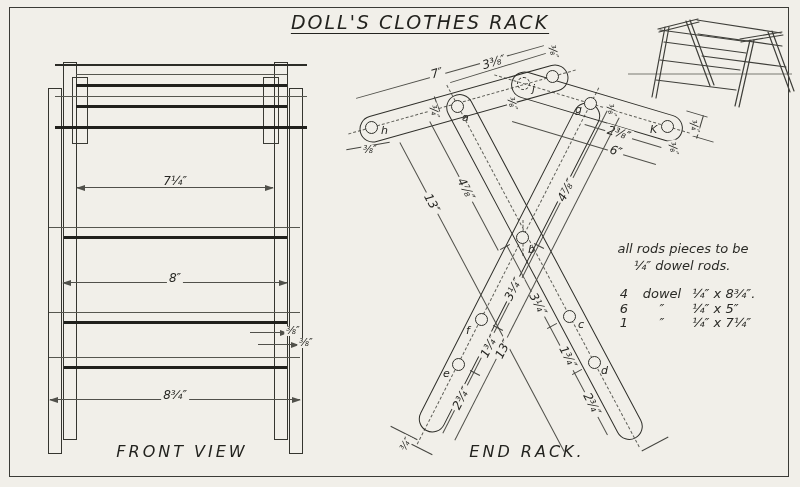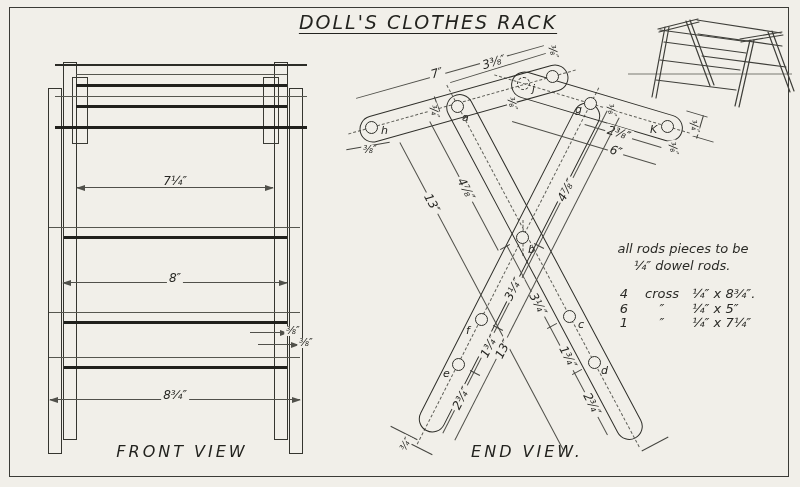--- a/index.html
+++ b/index.html
@@ -36,21 +36,21 @@
   .noterow .it{width:60px;text-align:center;}
   .noterow .sz{flex:1;text-align:left;}
 </style>
 </head>
 <body>
 
 <div id="canvas">
 
   <div class="frame" style="left:9px;top:7px;width:778px;height:468px;"></div>
 
-  <div class="title" style="left:290px;top:11px;width:260px;margin-left:8px;">DOLL'S CLOTHES RACK</div>
+  <div class="title" style="left:290px;top:11px;width:260px;">DOLL'S CLOTHES RACK</div>
 
   <div>
     <div class="post" style="left:48px;top:88px;width:12px;height:364px;"></div>
     <div class="post" style="left:63px;top:62px;width:12px;height:376px;"></div>
     <div class="post" style="left:274px;top:62px;width:12px;height:376px;"></div>
     <div class="post" style="left:289px;top:88px;width:12px;height:364px;"></div>
     <div class="collar" style="left:72px;top:77px;width:14px;height:65px;"></div>
     <div class="collar" style="left:263px;top:77px;width:14px;height:65px;"></div>
 
     <div class="rail med" style="left:55px;top:64px;width:252px;"></div>
@@ -174,29 +174,29 @@
     <div class="line tick" style="left:475px;top:373px;width:11px;transform:translate(-50%,-50%) rotate(27deg);"></div>
     <div class="line tick" style="left:505px;top:247px;width:11px;transform:translate(-50%,-50%) rotate(-28deg);"></div>
     <div class="line tick" style="left:552px;top:326px;width:11px;transform:translate(-50%,-50%) rotate(-28deg);"></div>
     <div class="line tick" style="left:577px;top:372px;width:11px;transform:translate(-50%,-50%) rotate(-28deg);"></div>
 
     <div class="line tick" style="left:404px;top:433px;width:30px;transform:translate(-50%,-50%) rotate(27deg);"></div>
     <div class="line tick" style="left:419px;top:448px;width:30px;transform:translate(-50%,-50%) rotate(27deg);"></div>
     <div class="lbl mask smtxt" style="left:406px;top:444px;transform:translate(-50%,-50%) rotate(-63deg);">¾″</div>
     <div class="line tick" style="left:655px;top:444px;width:30px;transform:translate(-50%,-50%) rotate(-28deg);"></div>
 
-    <div class="lbl viewlbl" style="left:462px;top:442px;width:130px;">END VIEW.</div>
+    <div class="lbl viewlbl" style="left:462px;top:442px;width:130px;">END RACK.</div>
   </div>
 
   <div>
     <div class="lbl notetxt" style="left:602px;top:241px;width:162px;">all rods pieces to be</div>
     <div class="lbl notetxt" style="left:622px;top:258px;width:120px;">¼″ dowel rods.</div>
     <div class="noterow" style="left:616px;top:286px;width:160px;">
       <span class="q">4</span>
-      <span class="it">cross</span>
+      <span class="it">dowel</span>
       <span class="sz">¼″ x 8¾″.</span>
     </div>
     <div class="noterow" style="left:616px;top:301px;width:160px;">
       <span class="q">6</span>
       <span class="it">″</span>
       <span class="sz">¼″ x 5″</span>
     </div>
     <div class="noterow" style="left:616px;top:315px;width:160px;">
       <span class="q">1</span>
       <span class="it">″</span>

